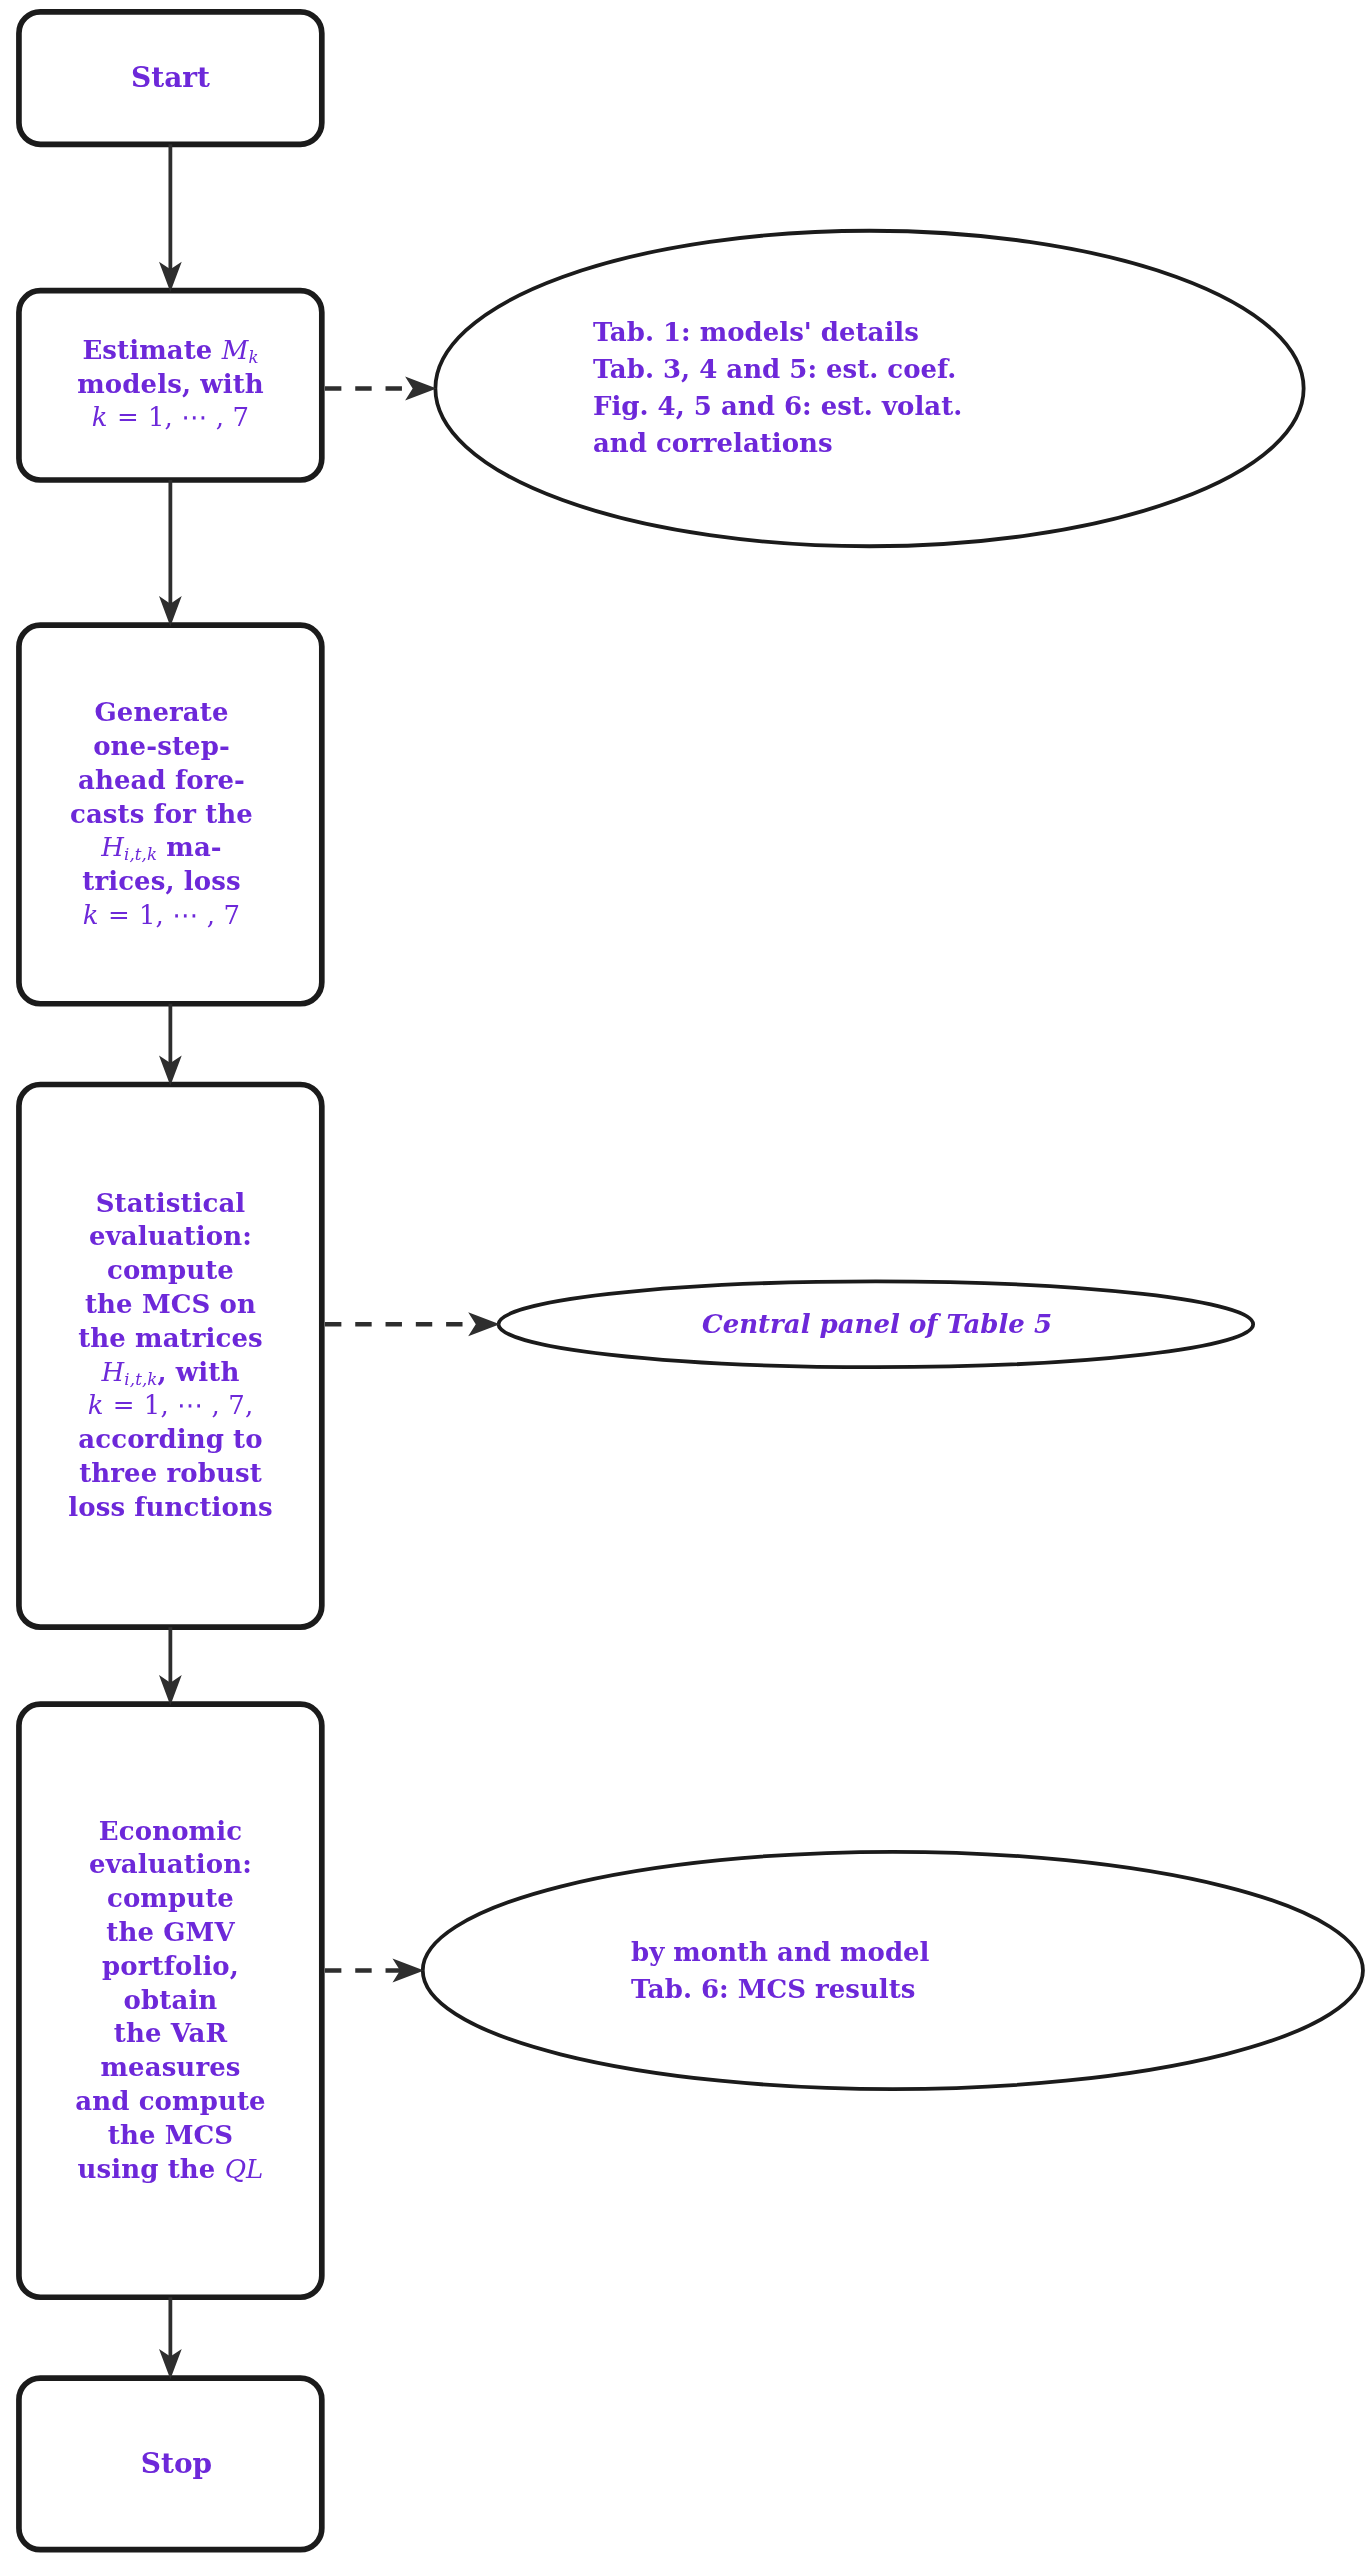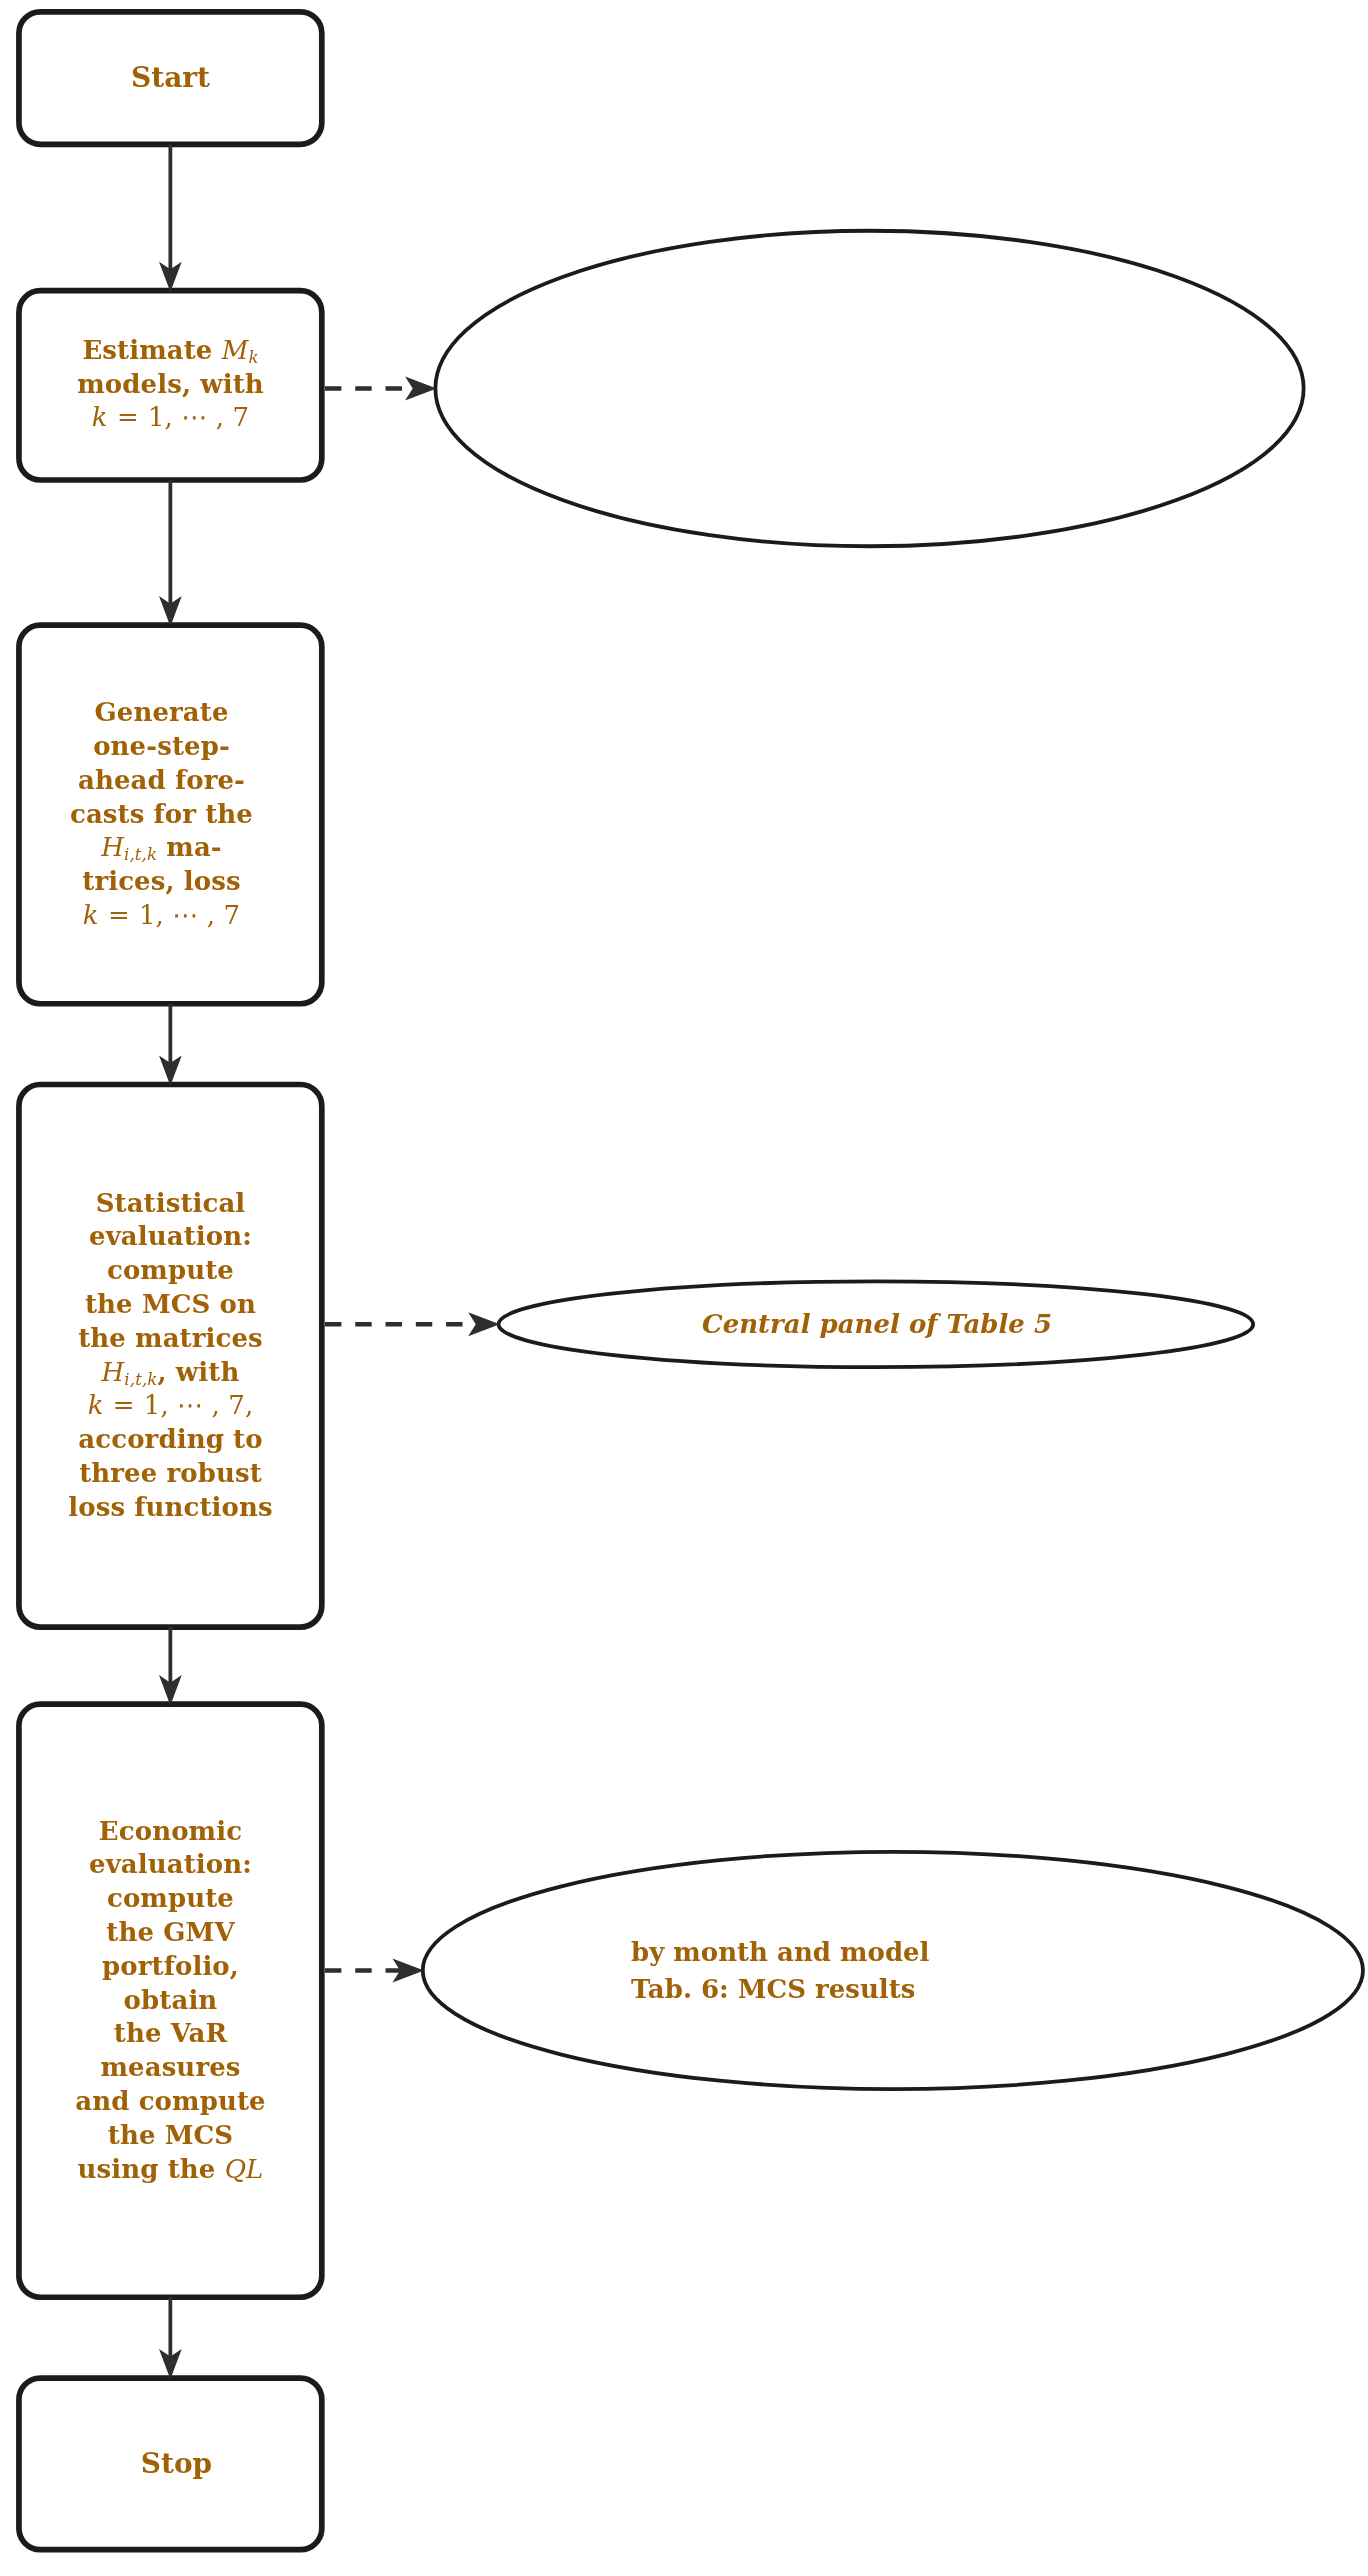--- a/index.html
+++ b/index.html
@@ -45,21 +45,21 @@
   .arrow-head { fill: #2e2e2e; stroke: none; }
 
   .node-label {
     position: absolute;
     box-sizing: border-box;
     display: flex;
     flex-direction: column;
     align-items: center;
     justify-content: center;
     text-align: center;
-    color: #a16207;
+    color: #6d28d9;
     line-height: 1.30;
     pointer-events: none;
   }
   .node-label .ln { display: block; white-space: nowrap; }
 
   .box-label {
     font-weight: bold;
     font-size: 26px;
     letter-spacing: 0.1px;
   }
@@ -207,20 +207,26 @@
     <span class="ln">measures</span>
     <span class="ln">and compute</span>
     <span class="ln">the MCS</span>
     <span class="ln">using the <span class="mathit">QL</span></span>
   </div>
 
   <div class="node-label terminal-label" style="left:25px; top:2378px; width:303px; height:172px;">
     <span class="ln">Stop</span>
   </div>
 
+  <div class="node-label ellipse-label" style="left:593px; top:271px; width:568px; height:234px;">
+    <span class="ln">Tab. 1: models' details</span>
+    <span class="ln">Tab. 3, 4 and 5: est. coef.</span>
+    <span class="ln">Fig. 4, 5 and 6: est. volat.</span>
+    <span class="ln">and correlations</span>
+  </div>
 
   <div class="node-label ellipse-label centered" style="left:511px; top:1294px; width:732px; height:61px;">
     <span class="ln">Central panel of Table 5</span>
   </div>
 
   <div class="node-label ellipse-label" style="left:631px; top:1892px; width:568px; height:158px;">
     <span class="ln">by month and model</span>
     <span class="ln">Tab. 6: MCS results</span>
   </div>
 

